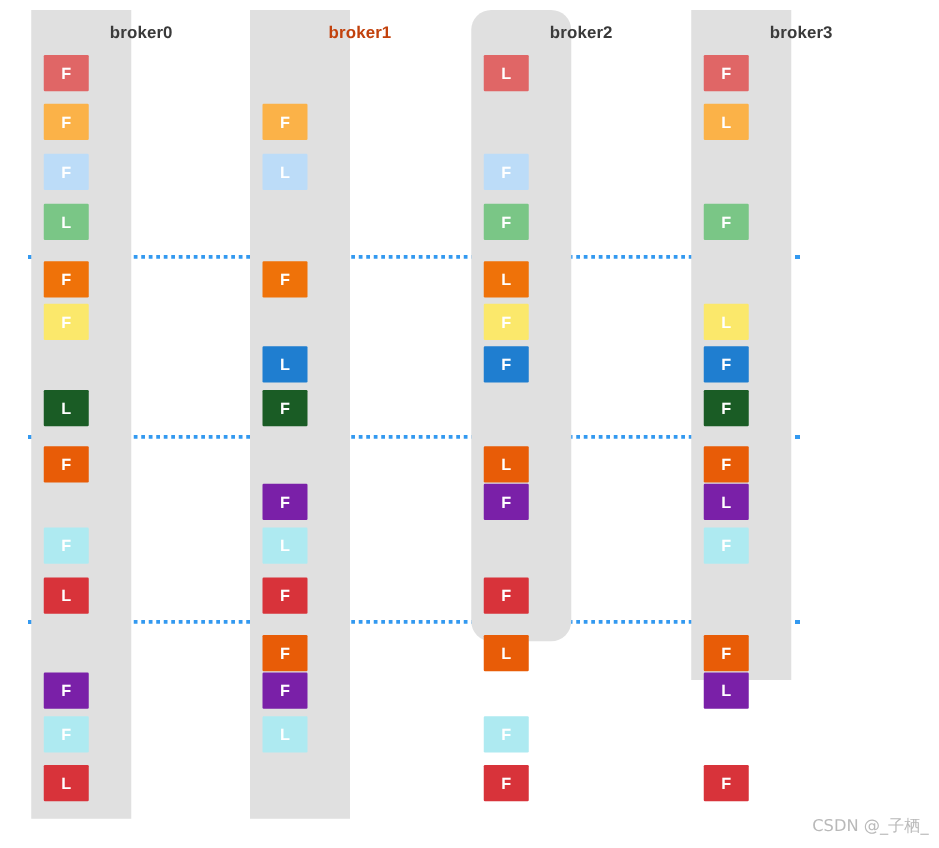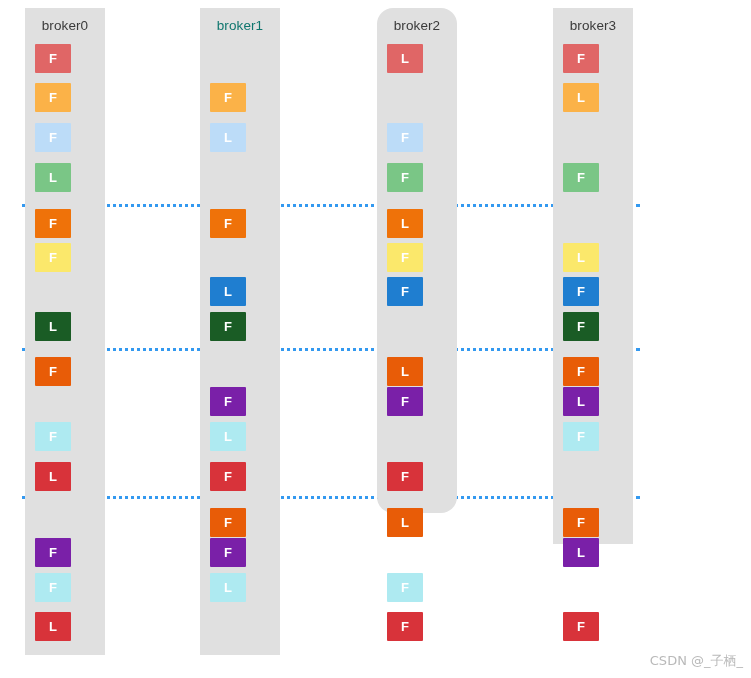--- a/index.html
+++ b/index.html
@@ -19,24 +19,25 @@
     top:8px;
     width:80px;
     height:647px;
     background:#e0e0e0;
   }
   .broker-label{
     position:absolute;
     top:10px;left:0;width:80px;
     text-align:center;
     font-size:13.5px;
-    font-weight:400;
+    font-weight:700;
     color:#3a3a3a;
     letter-spacing:0.1px;
     white-space:nowrap;
+    padding-left:48px;
   }
 
   
   .cell{
     position:absolute;
     width:36px;height:29px;
     border-radius:1px;
     color:#ffffff;
     font-size:13px;
     font-weight:700;
@@ -73,21 +74,21 @@
 
   <div class="sep" style="top: 204px; left: 22px; width: 618px; border-top-color: rgb(51, 153, 240);"></div>
   <div class="sep" style="top: 348px; left: 22px; width: 618px; border-top-color: rgb(51, 153, 240);"></div>
   <div class="sep" style="top: 496px; left: 22px; width: 618px; border-top-color: rgb(51, 153, 240);"></div>
 
   <div id="columns">
       <div class="broker-col" style="left: 25px; top: 8px; width: 80px; height: 647px; background: rgb(224, 224, 224);">
         <div class="broker-label" style="color: rgb(58, 58, 58);">broker0</div>
       </div>
       <div class="broker-col" style="left: 200px; top: 8px; width: 80px; height: 647px; background: rgb(224, 224, 224);">
-        <div class="broker-label" style="color: #0f766e;">broker1</div>
+        <div class="broker-label" style="color: #c2410c;">broker1</div>
       </div>
       <div class="broker-col" style="left: 377px; top: 8px; width: 80px; height: 505px; background: rgb(224, 224, 224); border-radius: 16px;">
         <div class="broker-label" style="color: rgb(58, 58, 58);">broker2</div>
       </div>
       <div class="broker-col" style="left: 553px; top: 8px; width: 80px; height: 536px; background: rgb(224, 224, 224);">
         <div class="broker-label" style="color: rgb(58, 58, 58);">broker3</div>
       </div>
     </div>
 
   <div class="watermark">CSDN @_子栖_</div>

